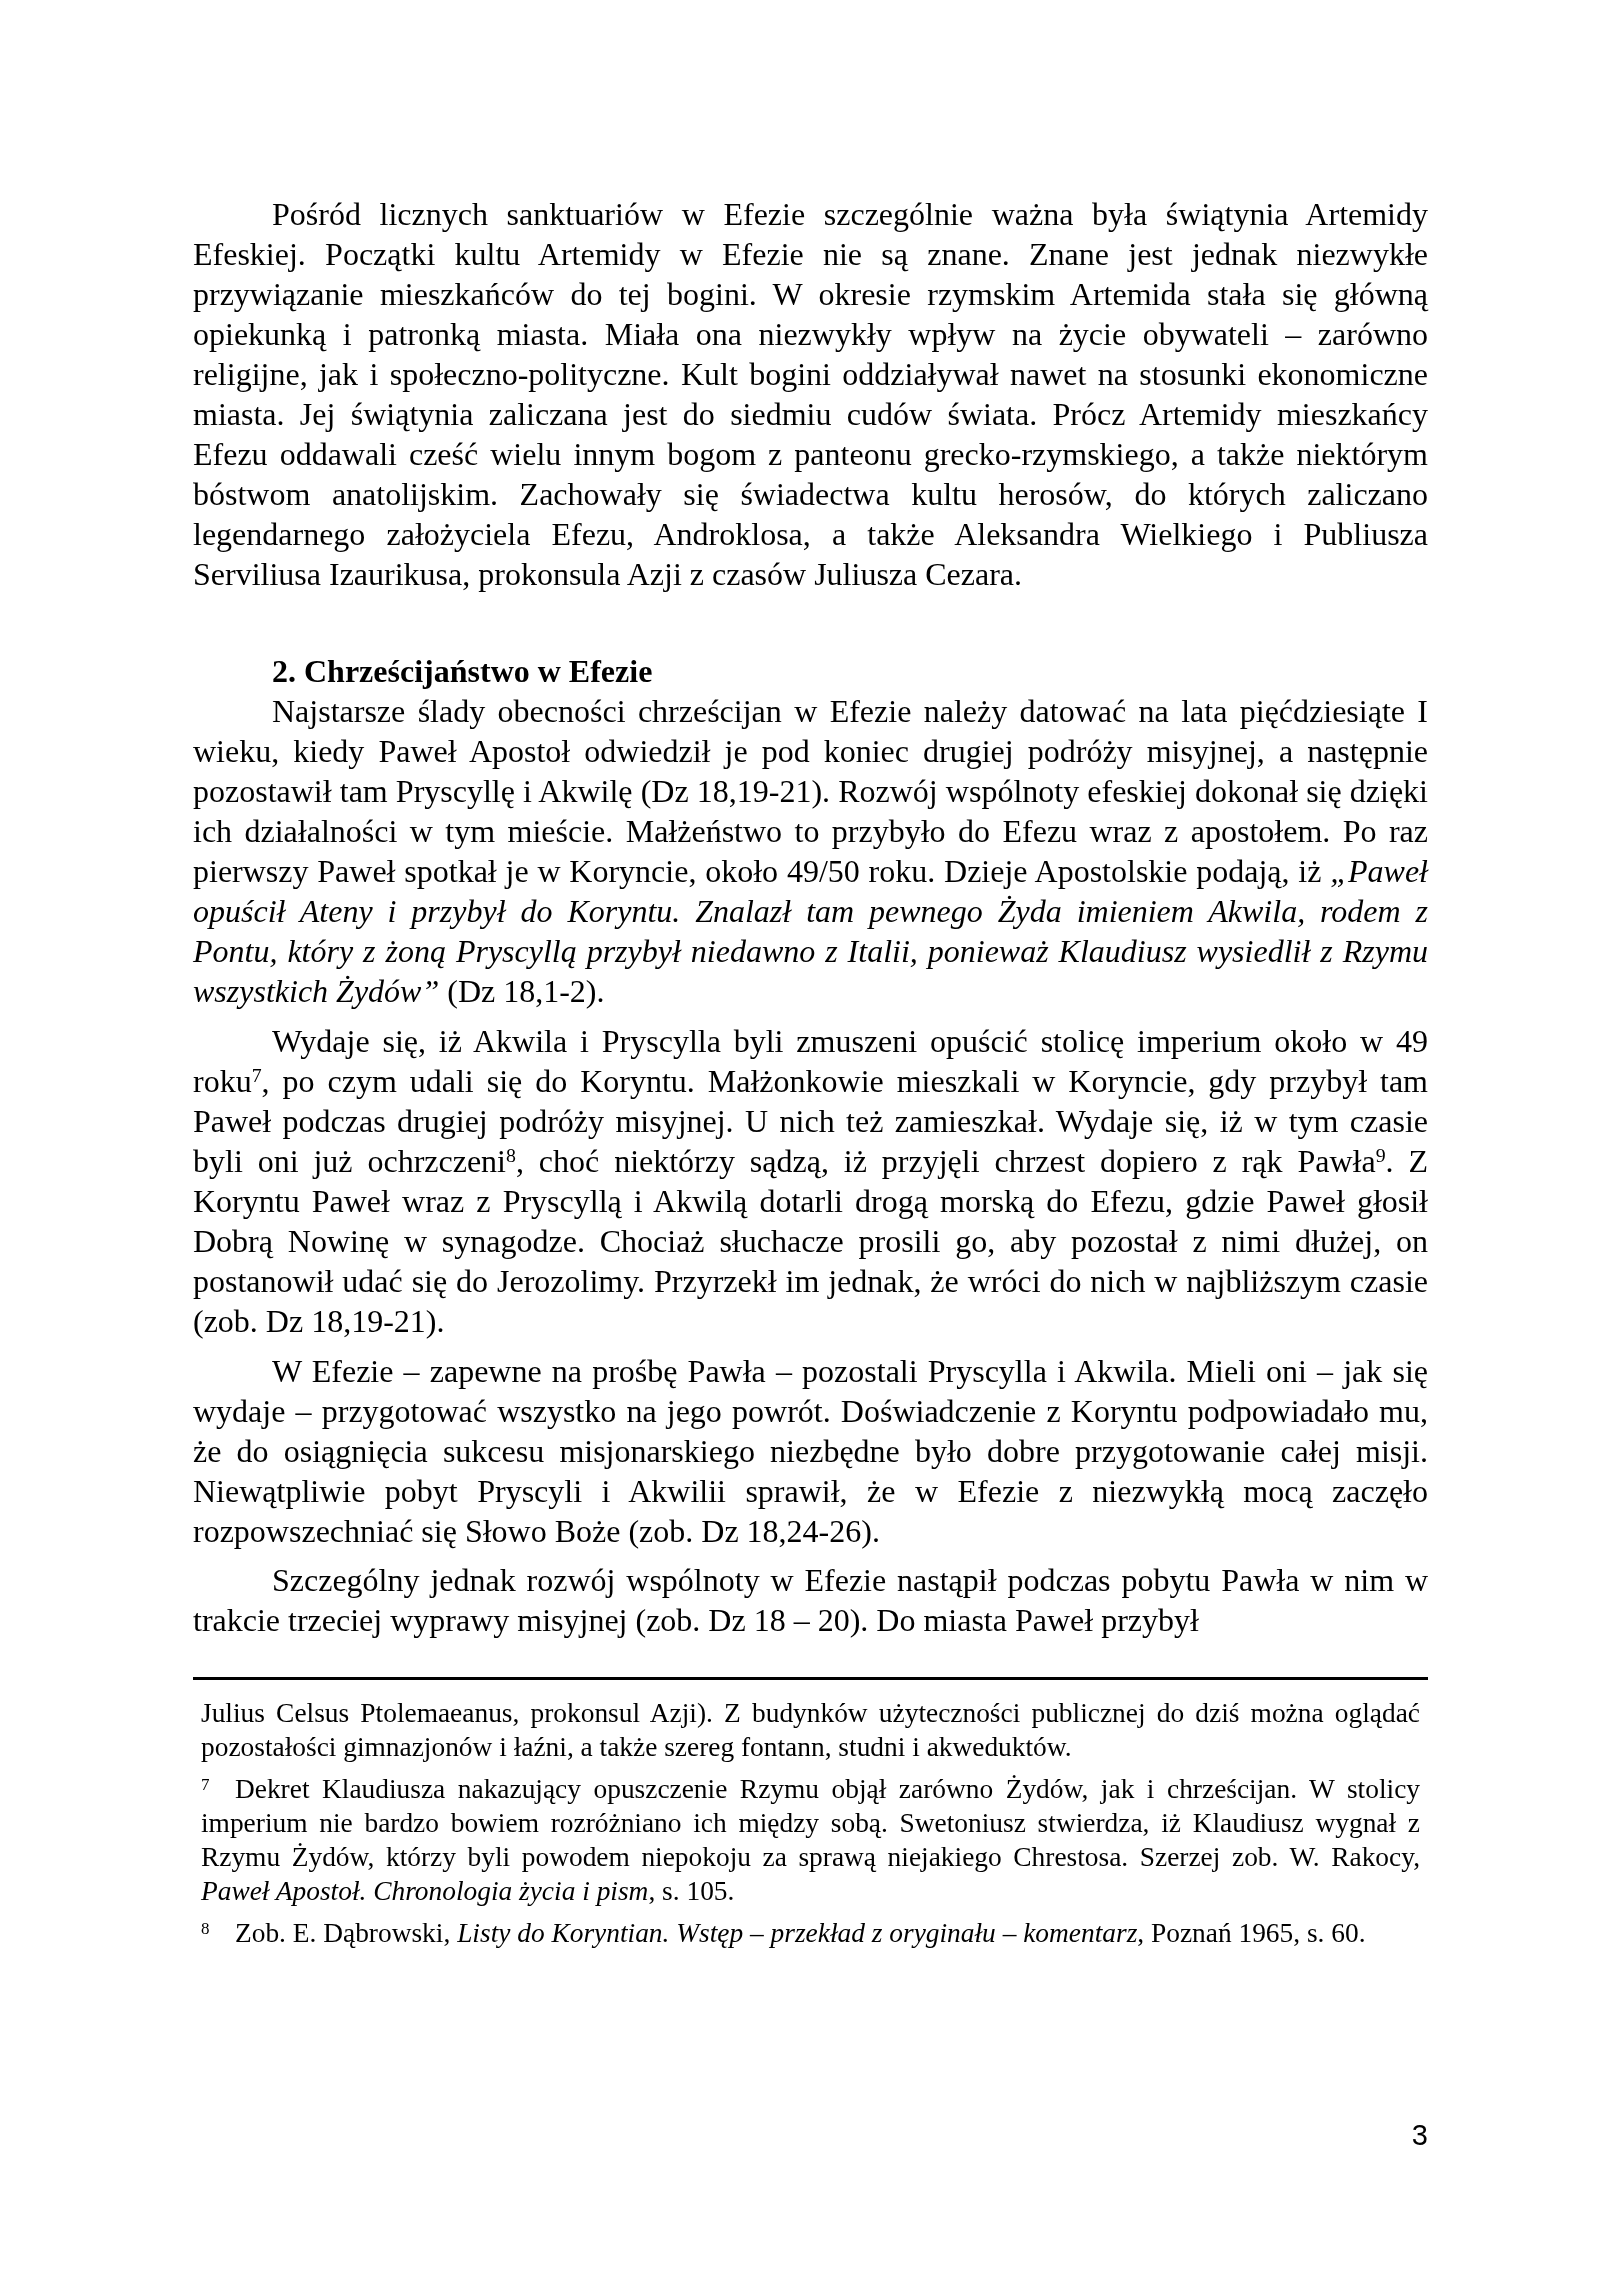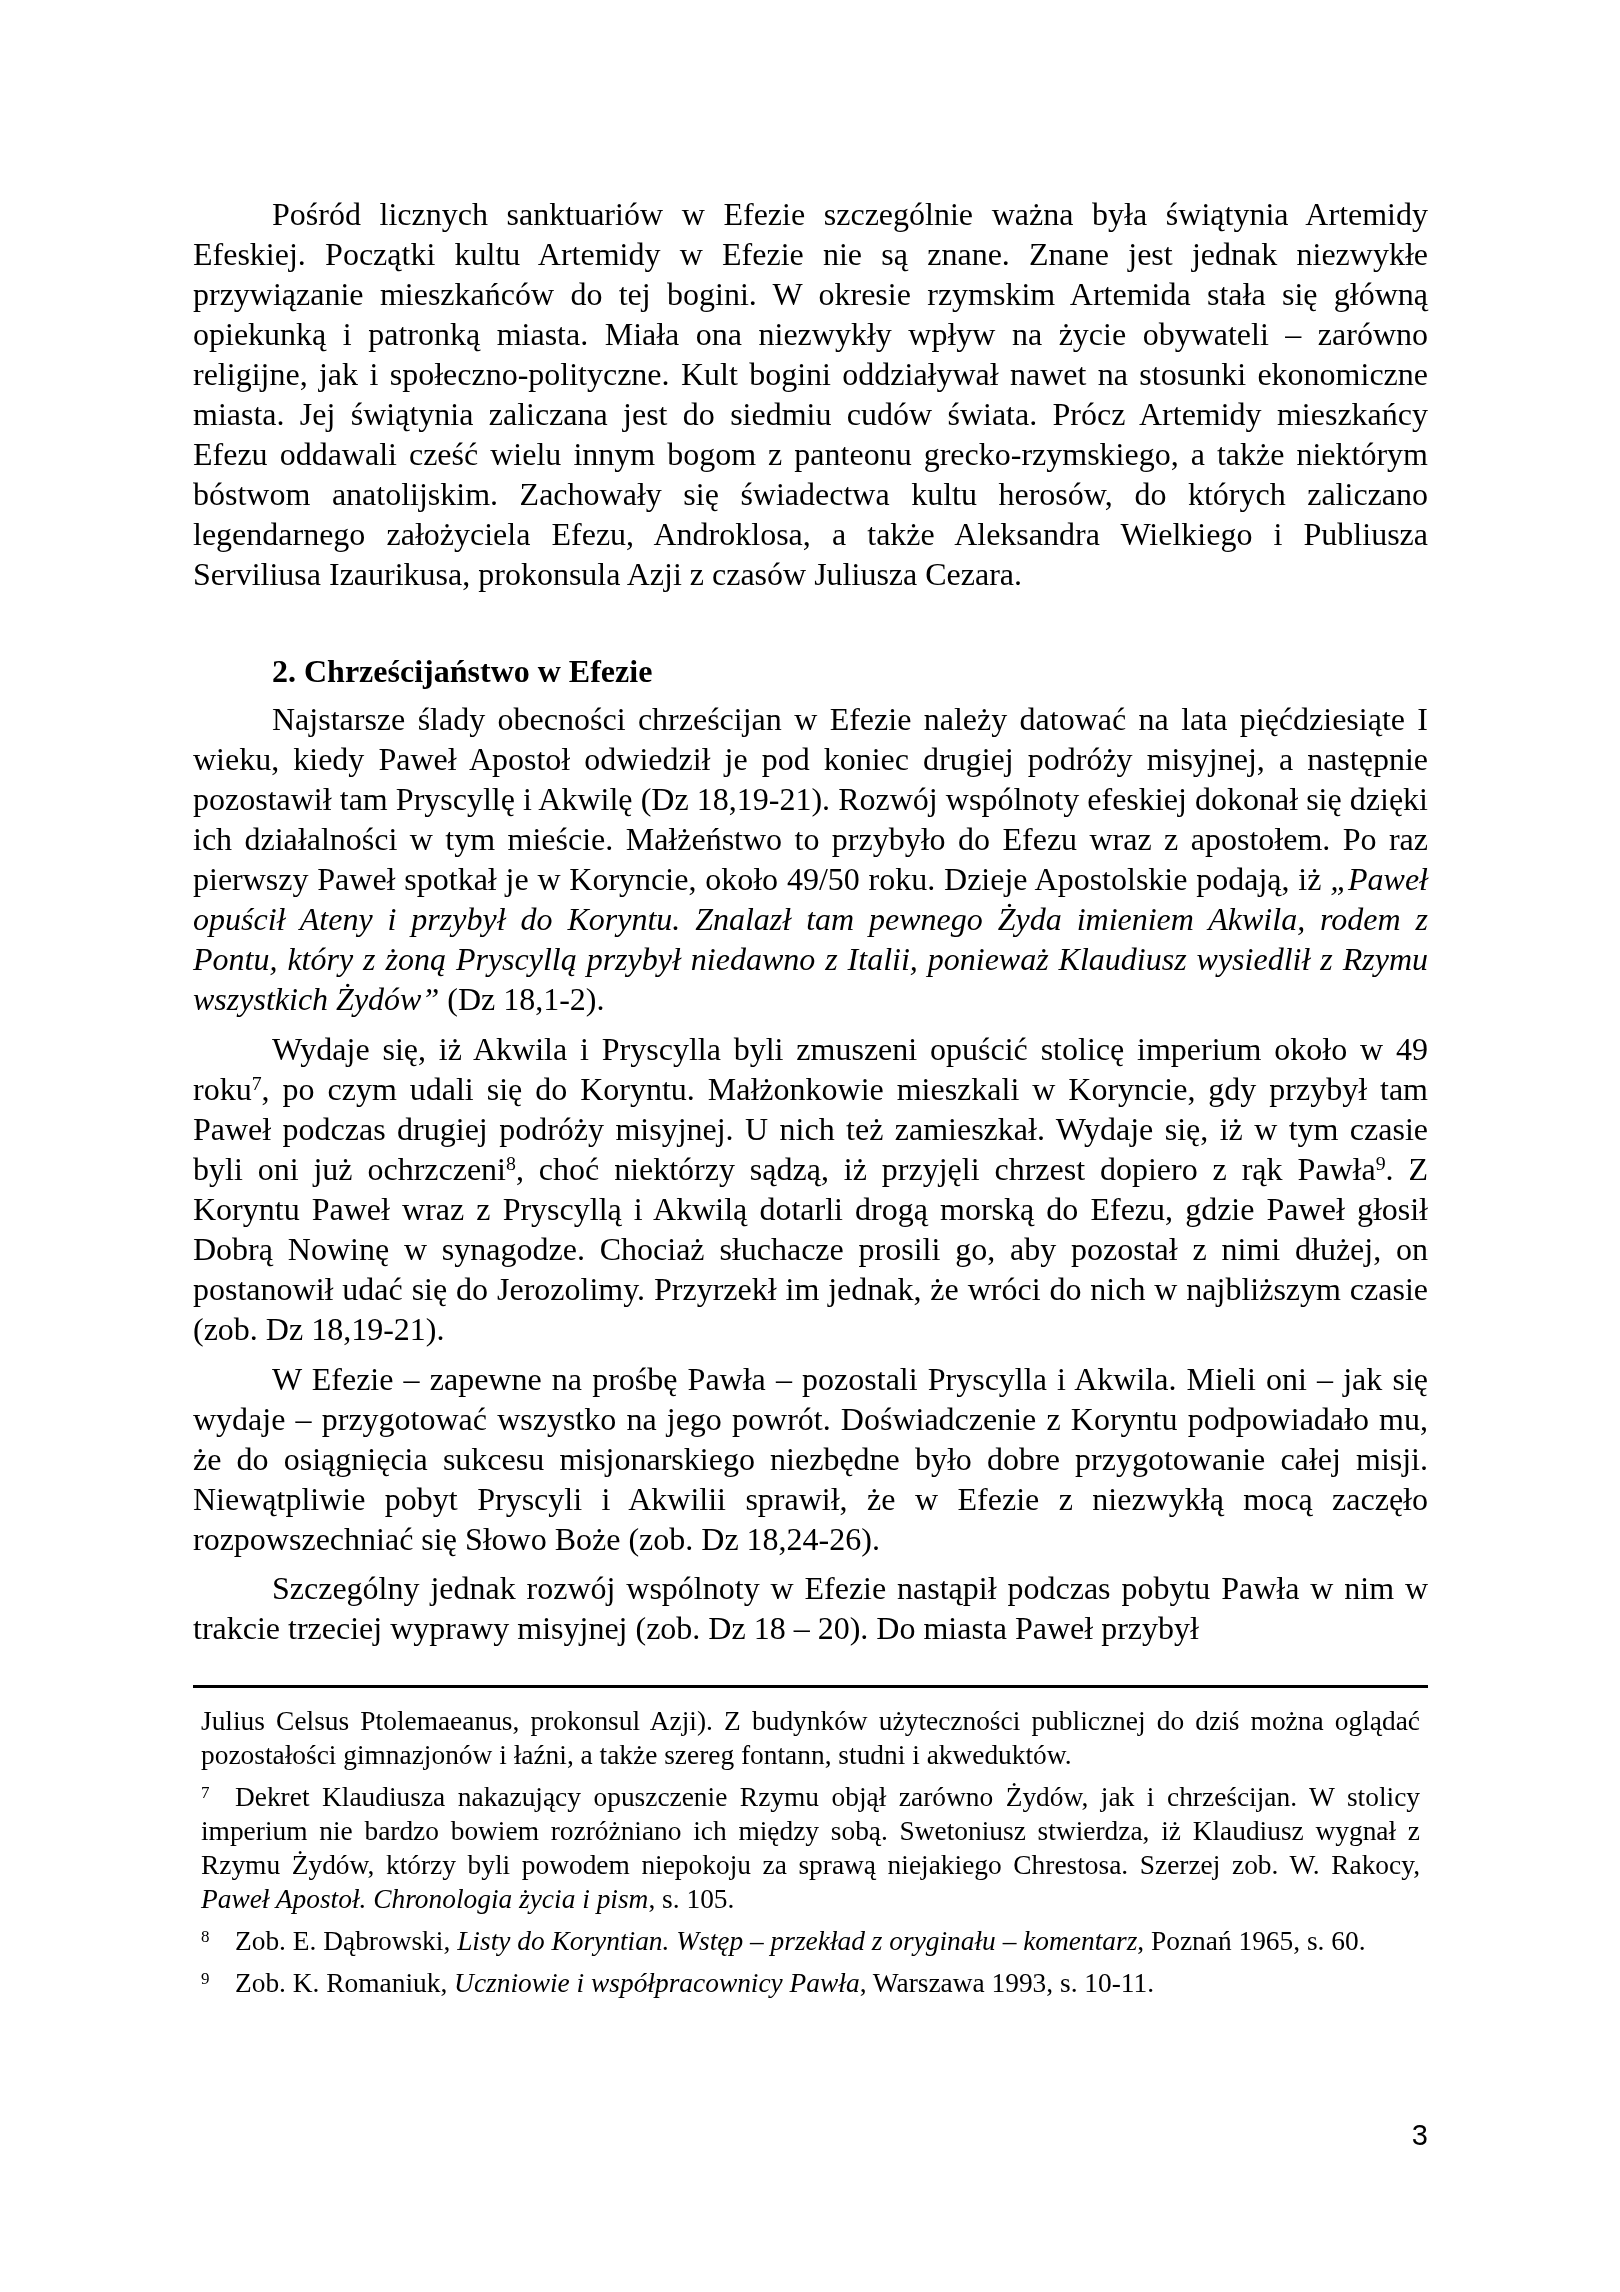--- a/index.html
+++ b/index.html
@@ -27,21 +27,21 @@
     line-height: 40px;
     text-align: justify;
     text-indent: 79px;
     margin: 0 0 9.8px 0;
   }
   .main-text h2.heading {
     font-size: 32px;
     line-height: 40px;
     font-weight: bold;
     text-indent: 79px;
-    margin: 57px 0 8px 0;
+    margin: 57px 0 0 0;
   }
   .italic { font-style: italic; }
   .sup {
     font-size: 0.62em;
     line-height: 0;
     position: relative;
     top: -0.48em;
   }
   .fnmark { margin-right: 25.5px; }
   .fnsep {
@@ -78,18 +78,17 @@
         <p class="body"><span class="">Najstarsze ślady obecności chrześcijan w Efezie należy datować na lata pięćdziesiąte I wieku, kiedy Paweł Apostoł odwiedził je pod koniec drugiej podróży misyjnej, a następnie pozostawił tam Pryscyllę i Akwilę (Dz 18,19-21). Rozwój wspólnoty efeskiej dokonał się dzięki ich działalności w tym mieście. Małżeństwo to przybyło do Efezu wraz z apostołem. Po raz pierwszy Paweł spotkał je w Koryncie, około 49/50 roku. Dzieje Apostolskie podają, iż </span><span class="italic">„Paweł opuścił Ateny i przybył do Koryntu. Znalazł tam pewnego Żyda imieniem Akwila, rodem z Pontu, który z żoną Pryscyllą przybył niedawno z Italii, ponieważ Klaudiusz wysiedlił z Rzymu wszystkich Żydów”</span><span class=""> (Dz 18,1-2).</span></p>
         <p class="body"><span class="">Wydaje się, iż Akwila i Pryscylla byli zmuszeni opuścić stolicę imperium około w 49 roku</span><span class="sup">7</span><span class="">, po czym udali się do Koryntu. Małżonkowie mieszkali w Koryncie, gdy przybył tam Paweł podczas drugiej podróży misyjnej. U nich też zamieszkał. Wydaje się, iż w tym czasie byli oni już ochrzczeni</span><span class="sup">8</span><span class="">, choć niektórzy sądzą, iż przyjęli chrzest dopiero z rąk Pawła</span><span class="sup">9</span><span class="">. Z Koryntu Paweł wraz z Pryscyllą i Akwilą dotarli drogą morską do Efezu, gdzie Paweł głosił Dobrą Nowinę w synagodze. Chociaż słuchacze prosili go, aby pozostał z nimi dłużej, on postanowił udać się do Jerozolimy. Przyrzekł im jednak, że wróci do nich w najbliższym czasie (zob. Dz 18,19-21).</span></p>
         <p class="body"><span class="">W Efezie – zapewne na prośbę Pawła – pozostali Pryscylla i Akwila. Mieli oni – jak się wydaje – przygotować wszystko na jego powrót. Doświadczenie z Koryntu podpowiadało mu, że do osiągnięcia sukcesu misjonarskiego niezbędne było dobre przygotowanie całej misji. Niewątpliwie pobyt Pryscyli i Akwilii sprawił, że w Efezie z niezwykłą mocą zaczęło rozpowszechniać się Słowo Boże (zob. Dz 18,24-26).</span></p>
         <p class="body"><span class="">Szczególny jednak rozwój wspólnoty w Efezie nastąpił podczas pobytu Pawła w nim w trakcie trzeciej wyprawy misyjnej (zob. Dz 18 – 20). Do miasta Paweł przybył</span></p>
       </div>
     <div class="fnsep"></div>
     <div class="footnotes">
         <p class="fn"><span class="">Julius Celsus Ptolemaeanus, prokonsul Azji). Z budynków użyteczności publicznej do dziś można oglądać pozostałości gimnazjonów i łaźni, a także szereg fontann, studni i akweduktów.</span></p>
         <p class="fn"><span class="sup fnmark">7</span><span class="">Dekret Klaudiusza nakazujący opuszczenie Rzymu objął zarówno Żydów, jak i chrześcijan. W stolicy imperium nie bardzo bowiem rozróżniano ich między sobą. Swetoniusz stwierdza, iż Klaudiusz wygnał z Rzymu Żydów, którzy byli powodem niepokoju za sprawą niejakiego Chrestosa. Szerzej zob. W. Rakocy, </span><span class="italic">Paweł Apostoł. Chronologia życia i pism</span><span class="">, s. 105.</span></p>
         <p class="fn"><span class="sup fnmark">8</span><span class="">Zob. E. Dąbrowski, </span><span class="italic">Listy do Koryntian. Wstęp – przekład z oryginału – komentarz</span><span class="">, Poznań 1965, s. 60.</span></p>
-        <p class="fn"><span class="sup fnmark">9</span><span class="">Zob. K. Romaniuk, </span><span class="italic">Uczniowie i współpracownicy Pawła</span><span class="">, Warszawa 1993, s. 10-11.</span></p>
       </div>
   </div>
   <div class="pageno">3</div>
 </div>
 
 
 </body></html>

